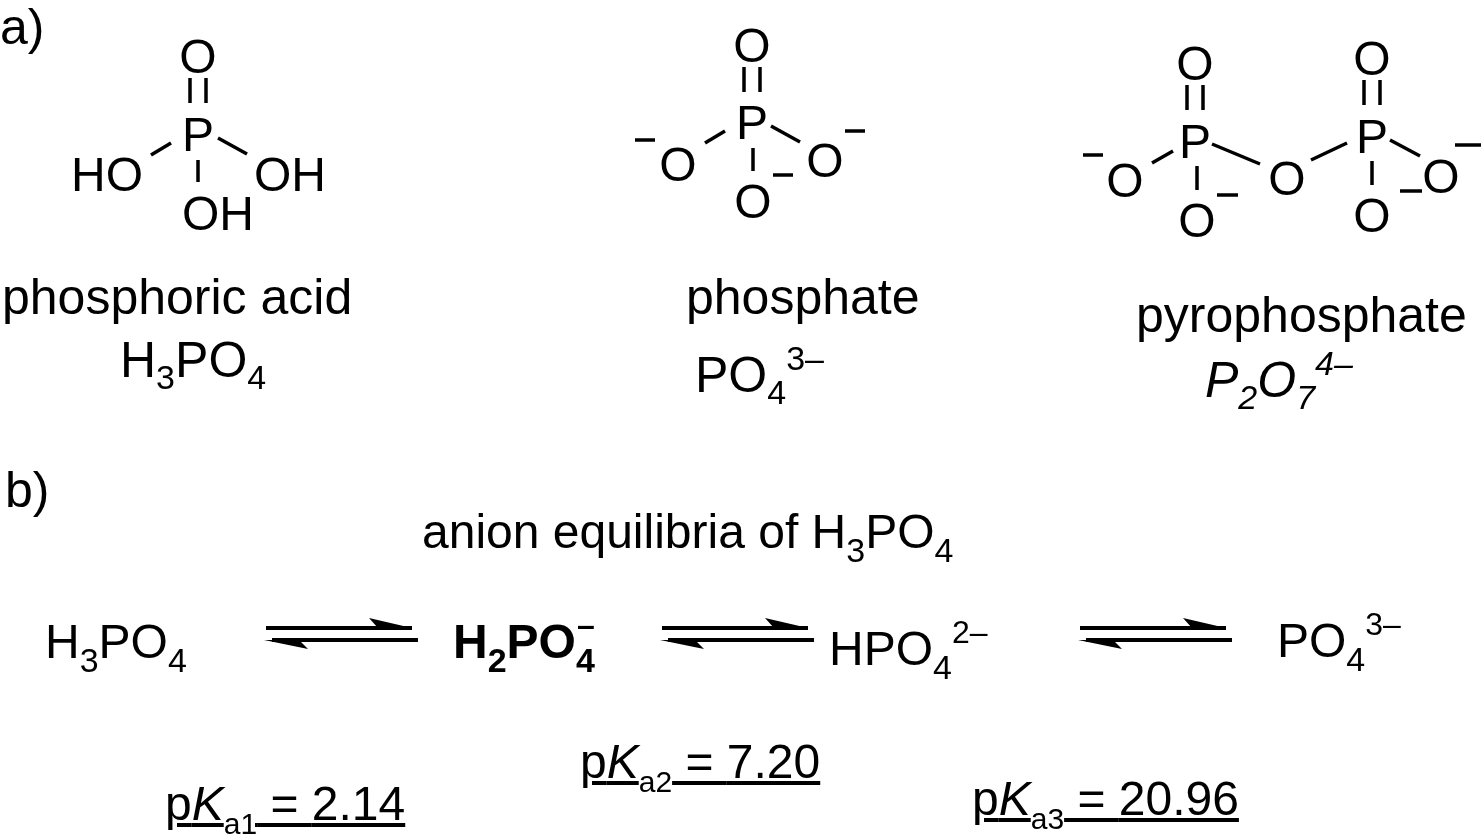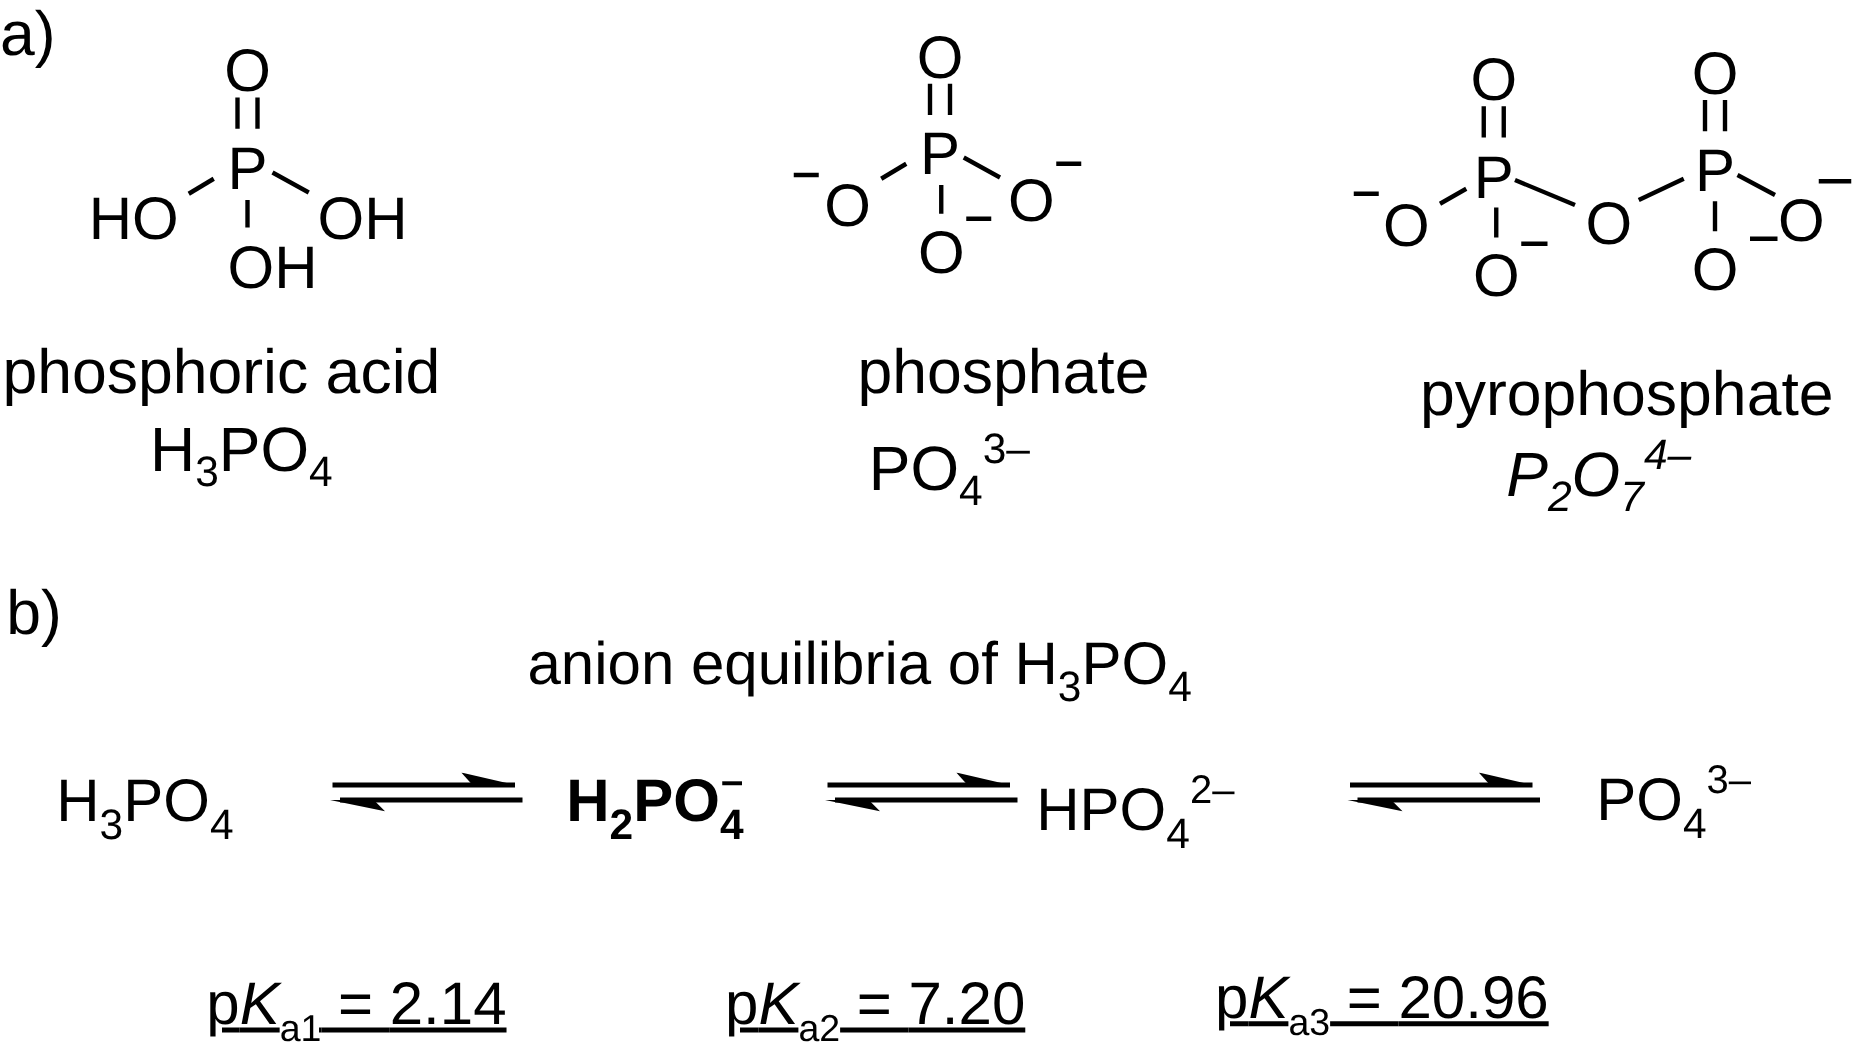--- a/index.html
+++ b/index.html
@@ -123,15 +123,15 @@
   <line x1="4" y1="10" x2="150" y2="10" stroke="#000" stroke-width="4"></line>
   <polygon points="150,10 107,0 116,10" fill="#000"></polygon>
   <line x1="10" y1="22" x2="156" y2="22" stroke="#000" stroke-width="4"></line>
   <polygon points="2,22 46,31 37,22" fill="#000"></polygon>
 </svg>
 
 <div class="abs eq-species" style="left:1277px; top:617px;"><span>PO</span><sub>4</sub><sup>3–</sup></div>
 
 <div class="abs pka" style="left:165px; top:780px;"><span>p</span><i>K</i><sub>a1</sub><span style="white-space:pre"> = </span><span>2.14</span></div>
 
-<div class="abs pka" style="left:580px; top:780px;"><span>p</span><i>K</i><sub>a2</sub><span style="white-space:pre"> = </span><span>7.20</span></div>
+<div class="abs pka" style="left:580px; top:738px;"><span>p</span><i>K</i><sub>a2</sub><span style="white-space:pre"> = </span><span>7.20</span></div>
 
 <div class="abs pka" style="left:972px; top:775px;"><span>p</span><i>K</i><sub>a3</sub><span style="white-space:pre"> = </span><span>20.96</span></div>
 
 </body></html>

